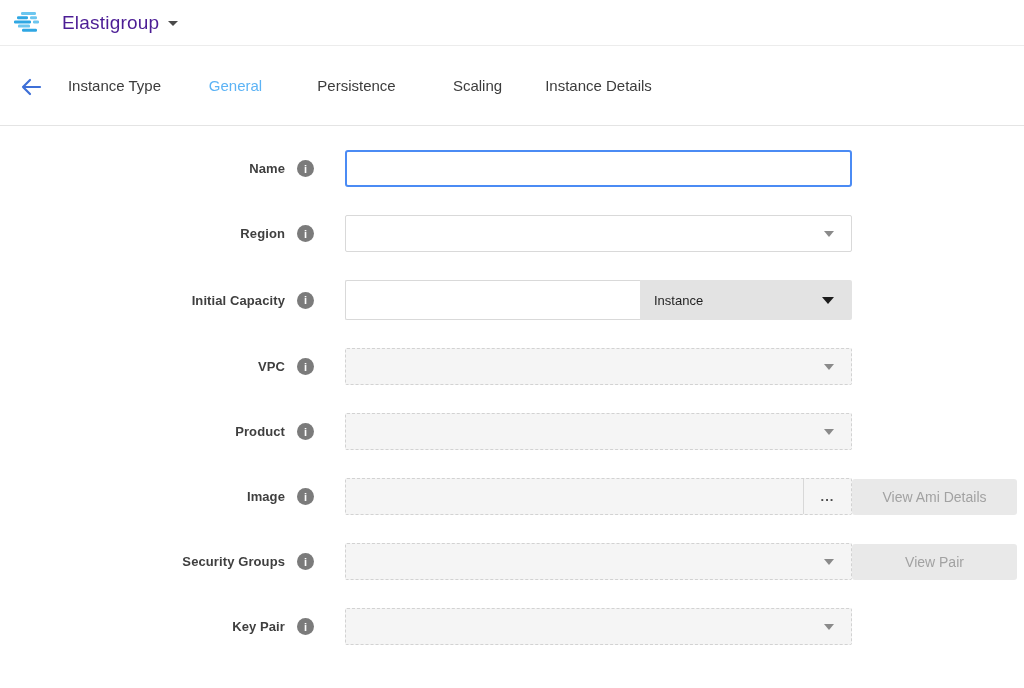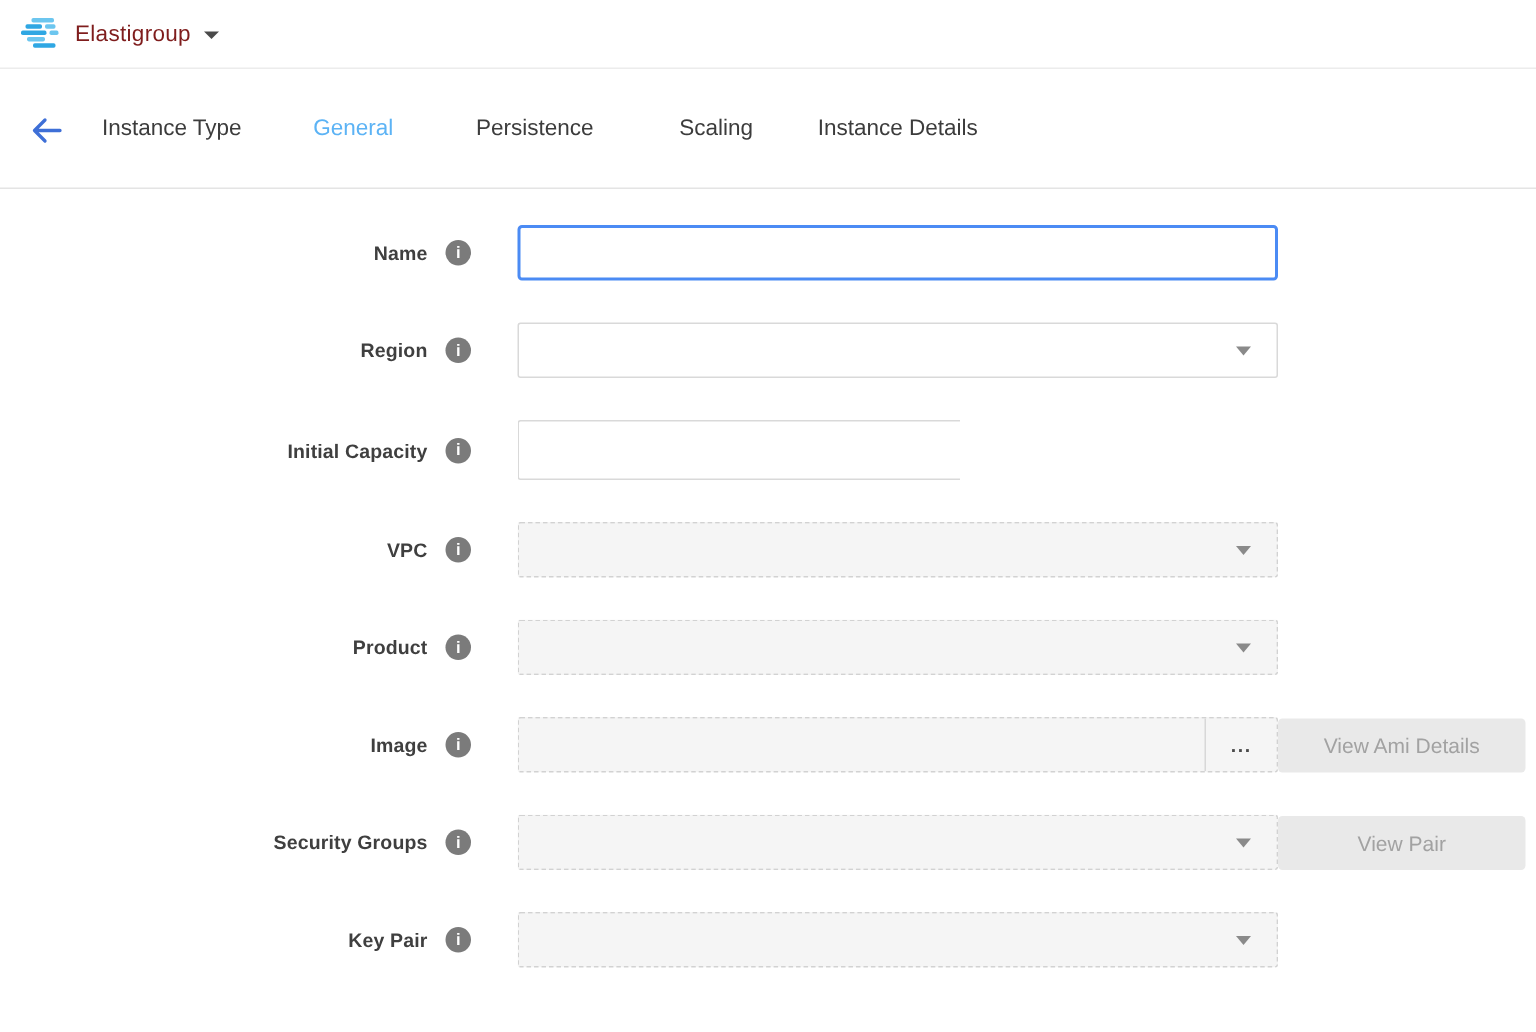--- a/index.html
+++ b/index.html
@@ -5,21 +5,21 @@
   * { margin: 0; padding: 0; box-sizing: border-box; }
   html, body { width: 1024px; height: 688px; background: #ffffff; overflow: hidden;
     font-family: "Liberation Sans", "DejaVu Sans", sans-serif; }
 
   
   .app-header {
     height: 46px; display: flex; align-items: center;
     padding-left: 14px; background: #ffffff; border-bottom: 1px solid #ececec;
   }
   .logo { width: 26px; height: 22px; margin-right: 10px; }
-  .app-title { font-size: 15px; color: #7f1d1d; letter-spacing: .2px; }
+  .app-title { font-size: 19px; color: #4c1d95; letter-spacing: .2px; margin-left: 12px; }
   .hdr-caret {
     width: 0; height: 0; margin-left: 9px; margin-top: 2px;
     border-left: 5px solid transparent; border-right: 5px solid transparent;
     border-top: 5px solid #4a4a4a;
   }
 
   
   .tabbar {
     position: relative; height: 80px; background: #ffffff;
     border-bottom: 1px solid #e4e4e4; display: flex; align-items: center;
@@ -160,20 +160,24 @@
         <span class="caret"></span>
       </div>
     </div>
   </div>
 
   <div class="row">
     <div class="label-col">Initial Capacity</div>
     <span class="info-badge">i</span>
     <div class="ctrl">
       <input class="cap-input" type="text" style="">
+      <div class="unit-select">
+        <span>Instance</span>
+        <span class="caret"></span>
+      </div>
     </div>
   </div>
 
   <div class="row">
     <div class="label-col">VPC</div>
     <span class="info-badge">i</span>
     <div class="ctrl">
       <div class="select-box disabled">
         <span class="caret"></span>
       </div>

